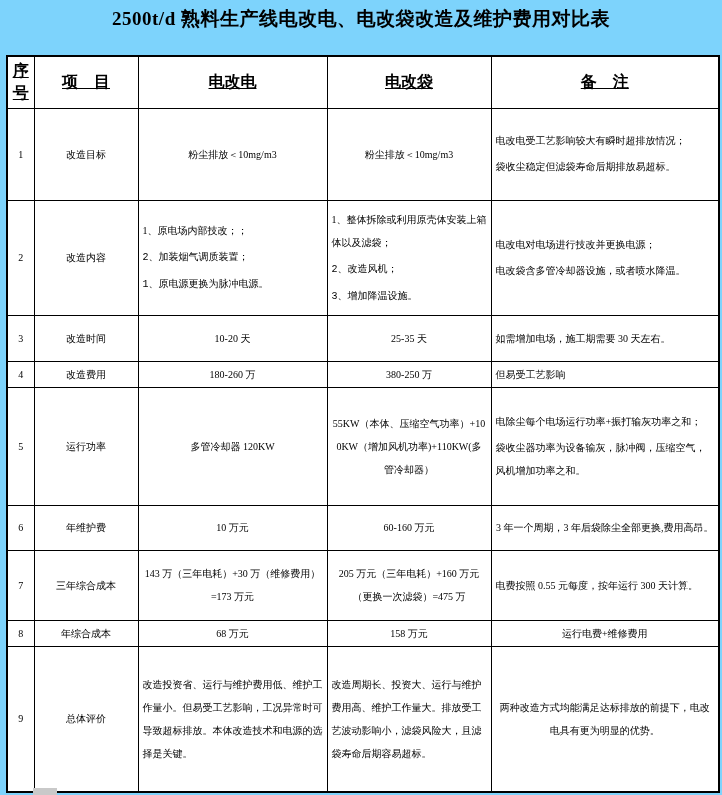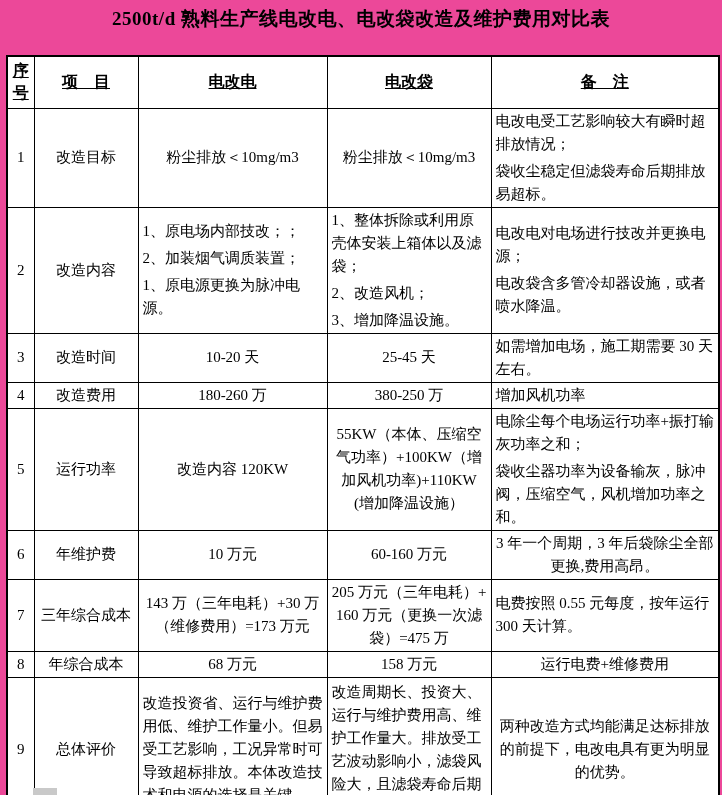--- a/index.html
+++ b/index.html
@@ -1,45 +1,45 @@
 <!DOCTYPE html>
 <html lang="zh"><head>
 <meta charset="utf-8">
 <style>
   html,body{margin:0;padding:0;}
   body{
     width:722px;height:795px;background:#ffffff;color:#000000;
     font-family:"Liberation Serif","DejaVu Serif",serif;
     overflow:hidden;
   }
-  .page{position:relative;width:722px;height:795px;background:#ec4899;}
+  .page{position:relative;width:722px;height:795px;background:#7dd3fc;}
   .doc-title{
     position:absolute;top:6px;left:0;width:100%;
     text-align:center;font-weight:bold;font-size:19px;letter-spacing:0.5px;
   }
   table.cmp{
     position:absolute;left:6px;top:55px;width:712px;
     border-collapse:collapse;table-layout:fixed;
     border:2px solid #000000;background:#ffffff;
   }
   table.cmp th, table.cmp td{
     border:1px solid #000000;
     vertical-align:middle;
-    font-size:15px;line-height:23px;
+    font-size:10px;line-height:23px;
     padding:1px 4px;
     overflow:hidden;
     word-break:break-all;
   }
   table.cmp th{
     font-weight:bold;font-size:16px;text-align:center;line-height:22px;
     padding:2px 2px;
   }
   td.c{text-align:center;}
   td.l{text-align:left;}
-  td div + div{margin-top:4px;}
+  td div + div{margin-top:4px;font-family:Liberation Mono, monospace;}
   .artifact{
     position:absolute;left:33px;top:788px;width:24px;height:7px;
   }
 </style>
 </head>
 <body>
 
 <div class="page">
 
   <div class="doc-title">2500t/d 熟料生产线电改电、电改袋改造及维护费用对比表</div>
@@ -94,47 +94,47 @@
             <div>电改袋含多管冷却器设施，或者喷水降温。</div>
           </td>
         </tr>
         <tr style="height: 46px;">
           <td class="c">3</td>
           <td class="c">改造时间</td>
           <td class="c">
             <div>10-20 天</div>
           </td>
           <td class="c">
-            <div>25-45 天</div>
+            <div>25-35 天</div>
           </td>
           <td class="l">
             <div>如需增加电场，施工期需要 30 天左右。</div>
           </td>
         </tr>
         <tr style="height: 23px;">
           <td class="c">4</td>
           <td class="c">改造费用</td>
           <td class="c">
             <div>180-260 万</div>
           </td>
           <td class="c">
             <div>380-250 万</div>
           </td>
           <td class="l">
-            <div>增加风机功率</div>
+            <div>但易受工艺影响</div>
           </td>
         </tr>
         <tr style="height: 118px;">
           <td class="c">5</td>
           <td class="c">运行功率</td>
           <td class="c">
-            <div>改造内容 120KW</div>
+            <div>多管冷却器 120KW</div>
           </td>
           <td class="c">
-            <div>55KW（本体、压缩空气功率）+100KW（增加风机功率)+110KW(增加降温设施）</div>
+            <div>55KW（本体、压缩空气功率）+100KW（增加风机功率)+110KW(多管冷却器）</div>
           </td>
           <td class="l">
             <div>电除尘每个电场运行功率+振打输灰功率之和；</div>
             <div>袋收尘器功率为设备输灰，脉冲阀，压缩空气，风机增加功率之和。</div>
           </td>
         </tr>
         <tr style="height: 45px;">
           <td class="c">6</td>
           <td class="c">年维护费</td>
           <td class="c">

